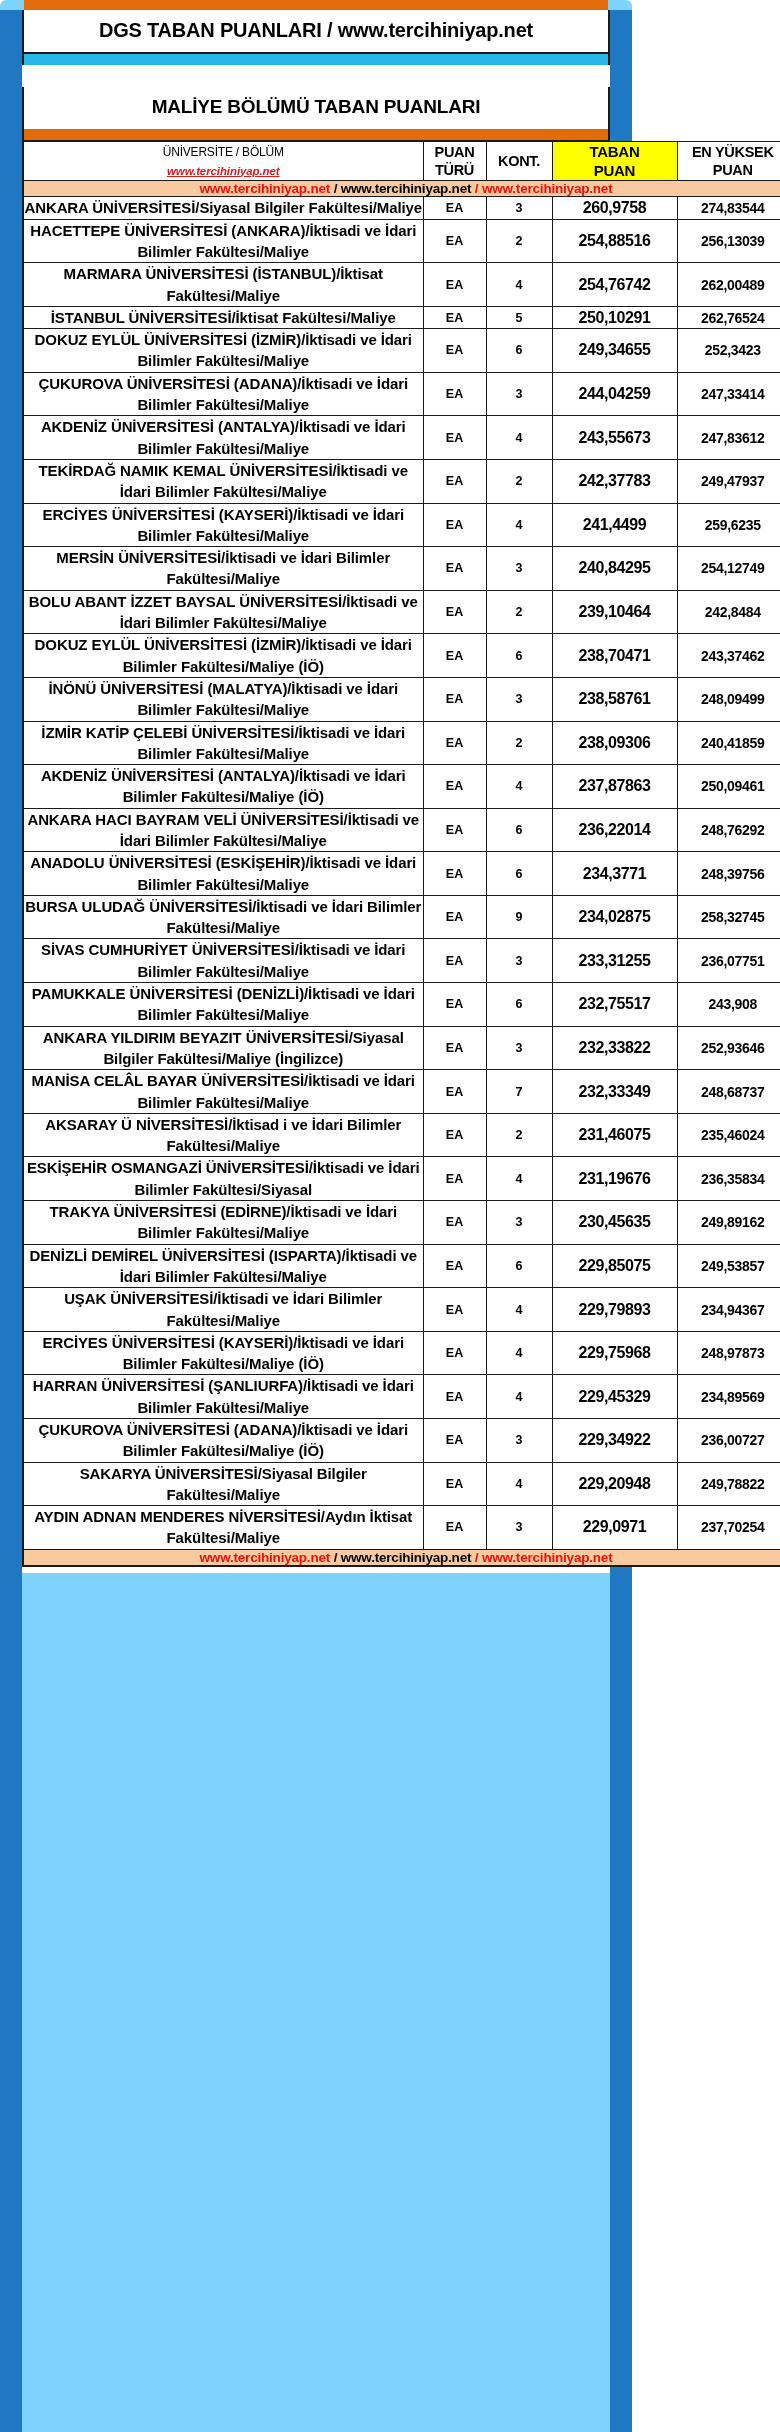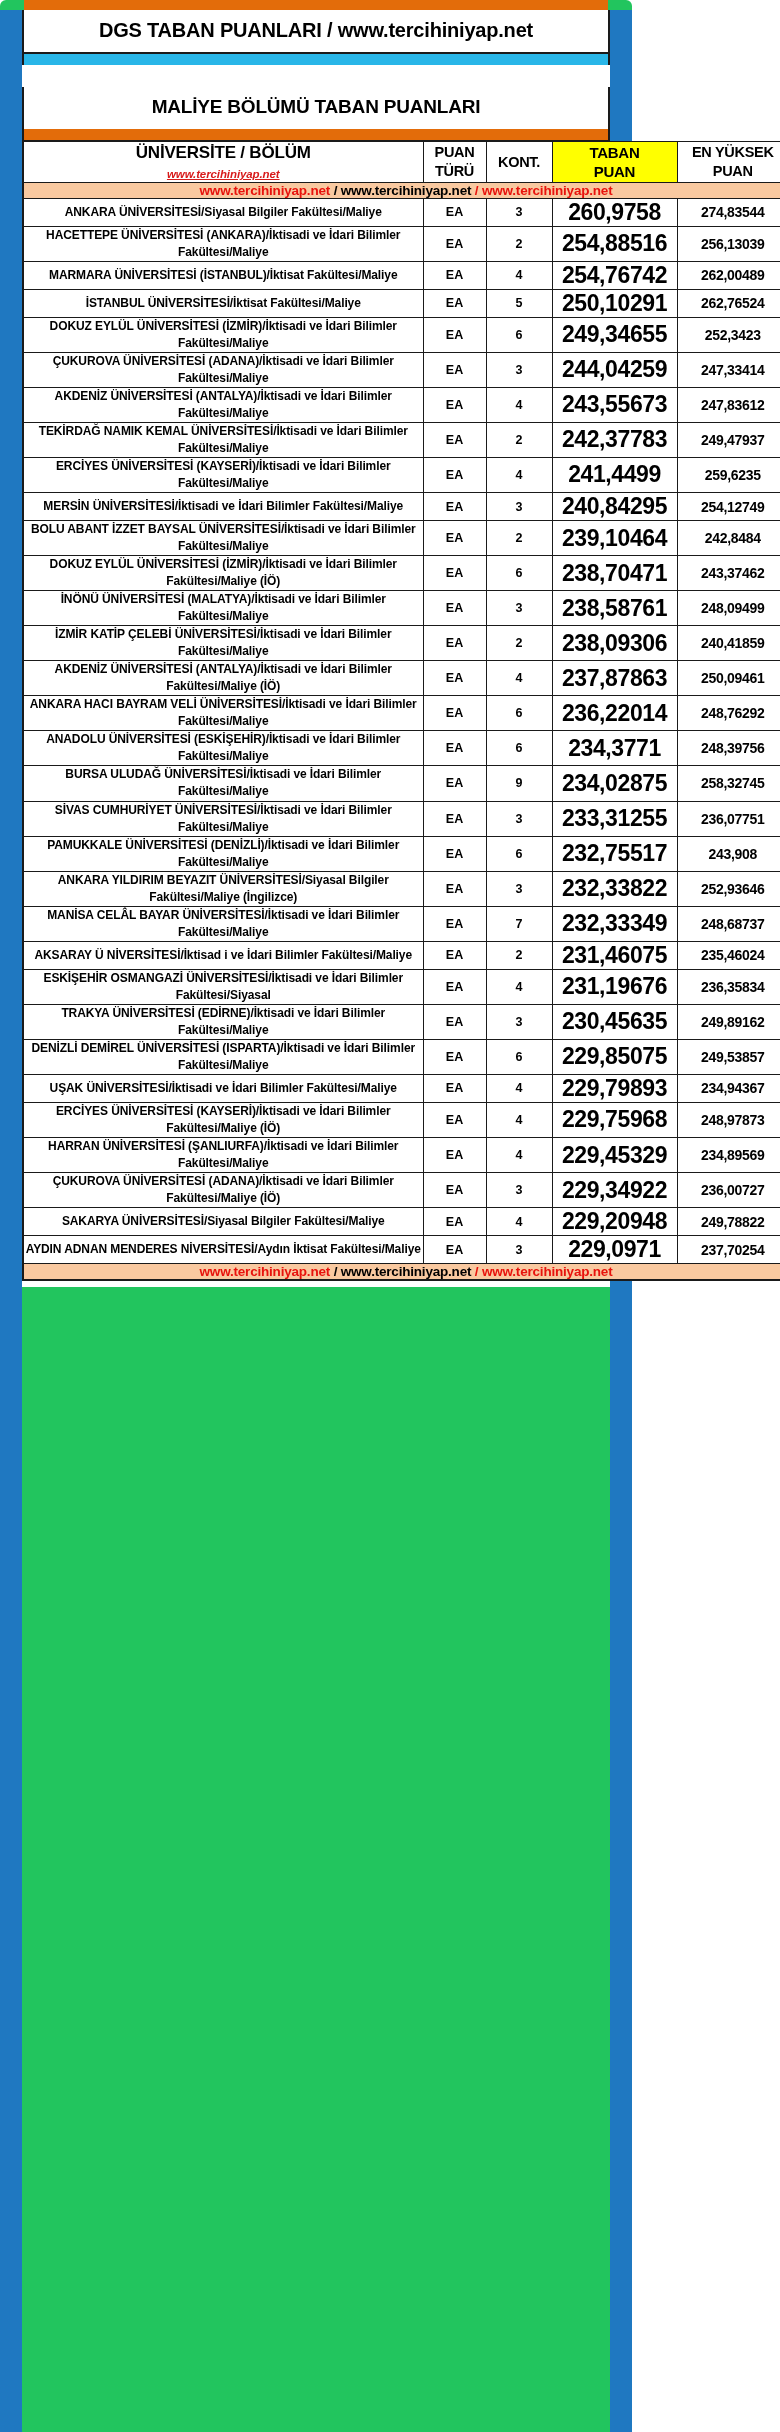--- a/index.html
+++ b/index.html
@@ -13,21 +13,21 @@
     width: 780px;
     font-family: "Liberation Sans", sans-serif;
     -webkit-font-smoothing: antialiased;
   }
 
   
   #page {
     position: relative;
     width: 632px;
     min-height: 2432px;
-    background: #22c55e;
+    background: #7dd3fc;
     border-radius: 6px;
   }
 
   
   .top-strip {
     height: 10px;
     background: #E36C0A;
     margin: 0 24px 0 24px;
   }
 
@@ -122,22 +122,22 @@
   col.c-max  { width: 112px; }
 
   
   th.h-uni {
     text-align: center;
     padding: 6px 6px 5px 6px;
     line-height: 1.25;
   }
   th.h-uni .lbl {
     display: block;
-    font-size: 17px;
-    font-weight: bold;
+    font-size: 12px;
+    font-weight: normal;
     color: #000000;
     letter-spacing: -0.2px;
   }
   th.h-uni .url {
     display: block;
     font-size: 11.5px;
     font-weight: bold;
     font-style: italic;
     color: #D81B1B;
     text-decoration: underline;
@@ -172,37 +172,37 @@
     font-weight: bold;
     letter-spacing: -0.2px;
     white-space: nowrap;
   }
   td.banner .u { color: #E8130D; }
   td.banner .s { color: #000000; }
 
   
   td.uni {
     text-align: center;
-    font-size: 12px;
+    font-size: 15px;
     font-weight: bold;
     color: #000000;
     line-height: 1.42;
     padding: 7px 9px;
     letter-spacing: -0.1px;
     margin-top: 44px;
   }
   td.type, td.kont {
     text-align: center;
     font-size: 12.5px;
     font-weight: bold;
     color: #000000;
   }
   td.taban {
     text-align: center;
-    font-size: 23px;
+    font-size: 16px;
     font-weight: bold;
     color: #000000;
     letter-spacing: -0.4px;
   }
   td.maxp {
     text-align: center;
     font-size: 14px;
     font-weight: bold;
     color: #000000;
     letter-spacing: -0.3px;

